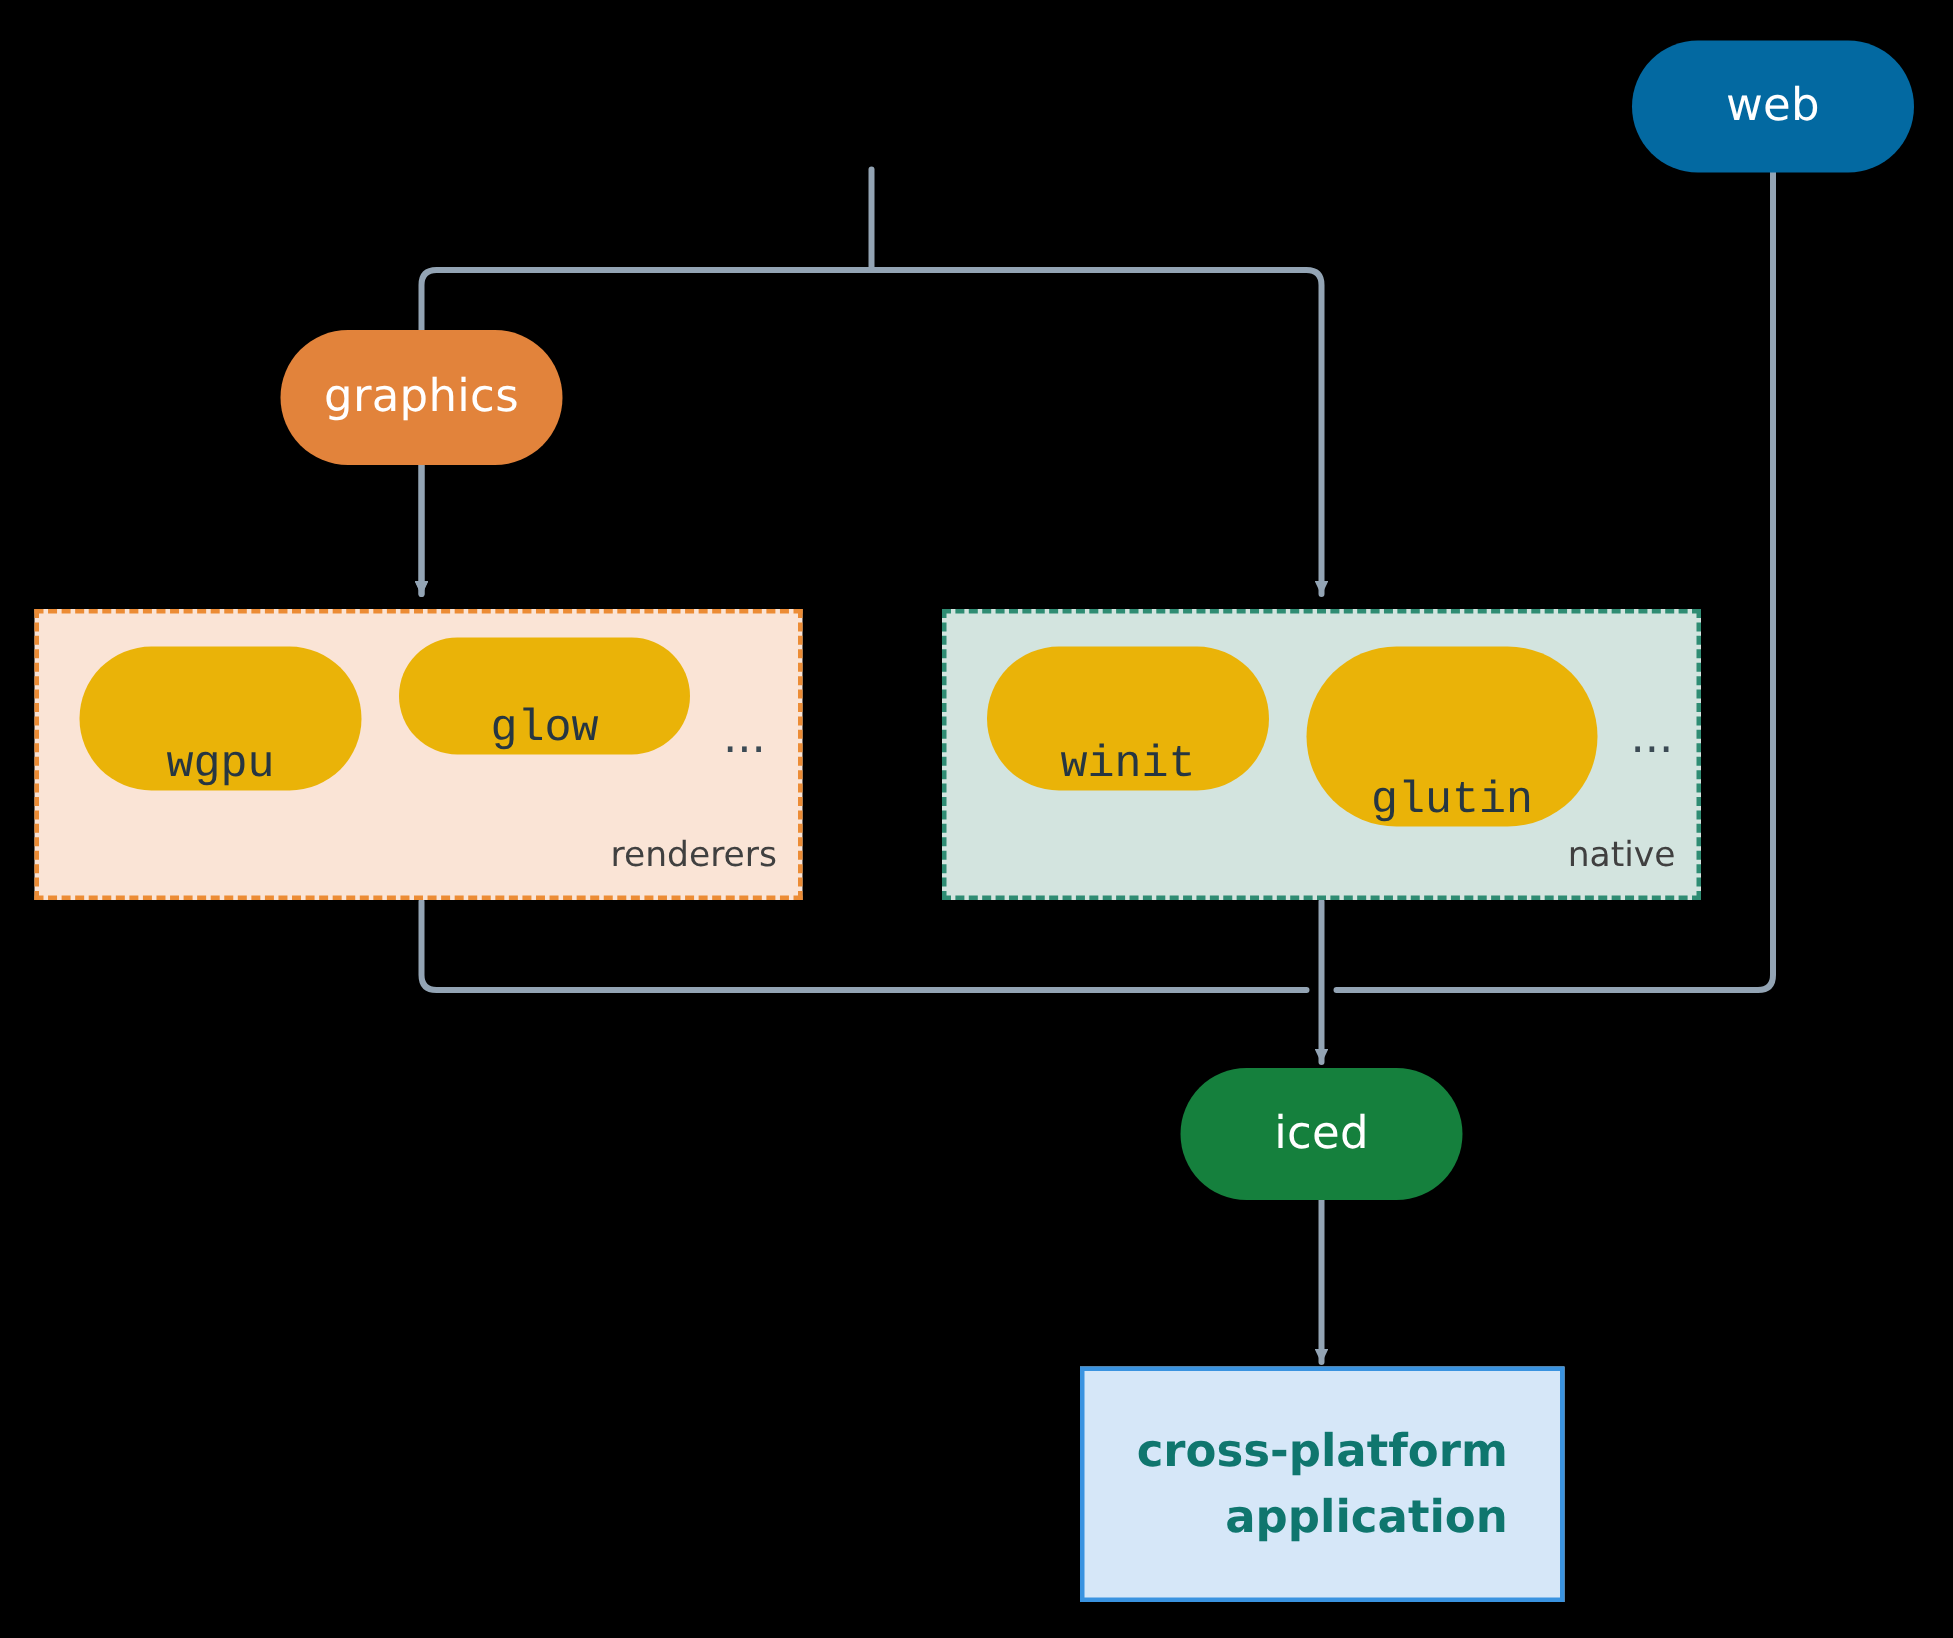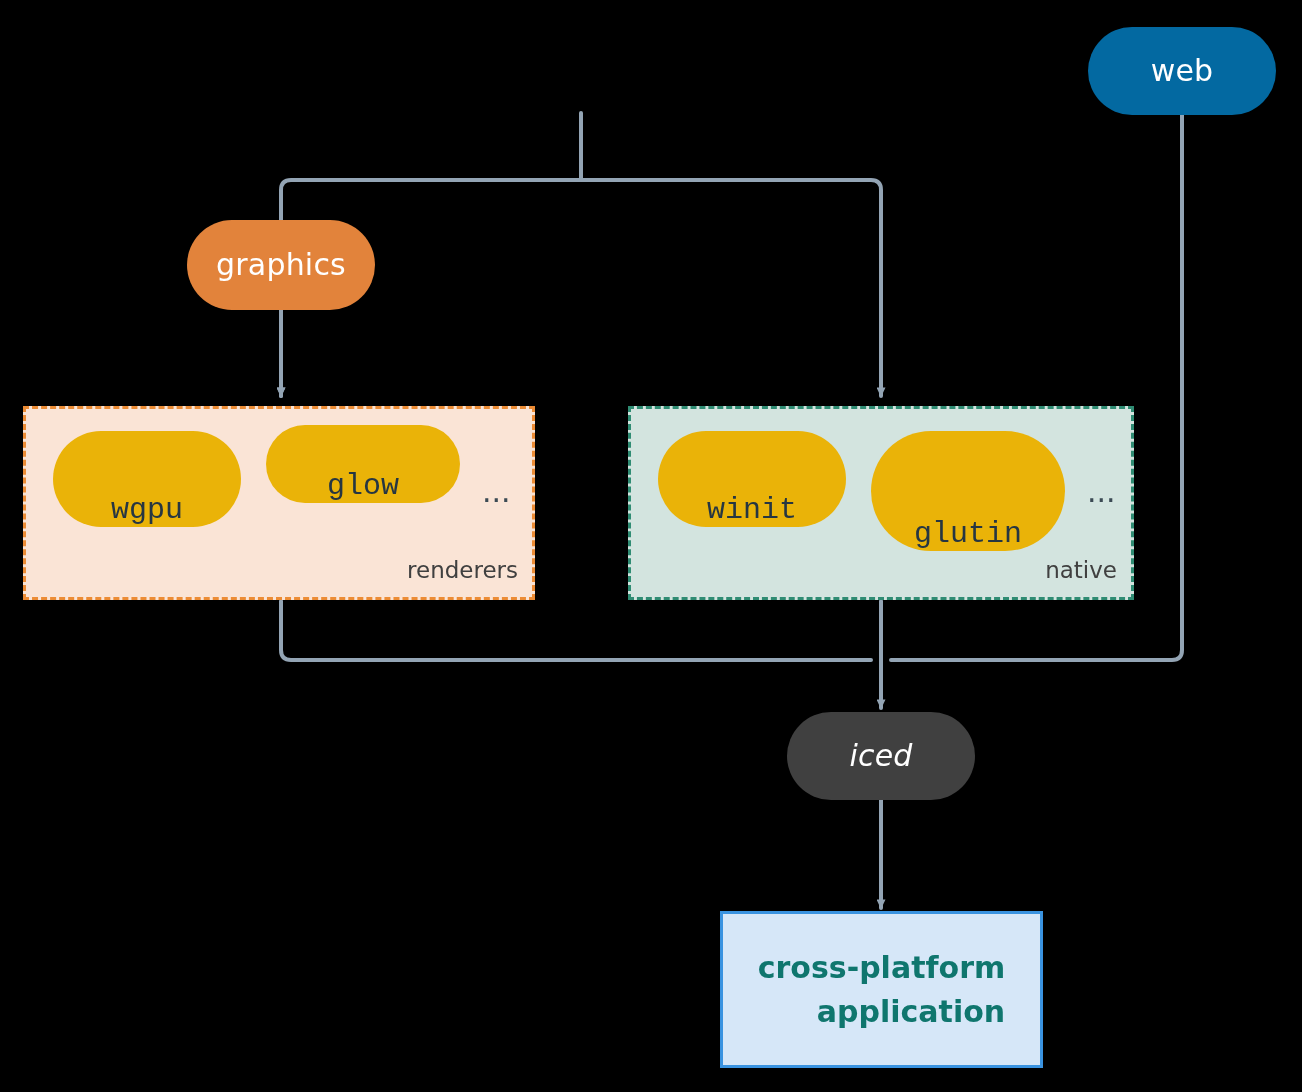--- a/index.html
+++ b/index.html
@@ -37,21 +37,21 @@
   }
   .pill {
     border-radius: 999px;
     color: #ffffff;
     font-size: 30px;
     letter-spacing: 0.2px;
   }
   .node-native  { background: #6459F5; }
   .node-web     { background: #0369a1; }
   .node-graphics{ background: #E2833B; }
-  .node-iced    { background: #404040; font-style: italic; }
+  .node-iced    { background: #15803d; }
 
   .group-box {
     position: absolute;
     box-sizing: border-box;
   }
   .group-renderers {
     background: #FAE4D6;
     border: 3px dashed #EC8C35;
   }
   .group-shells {

